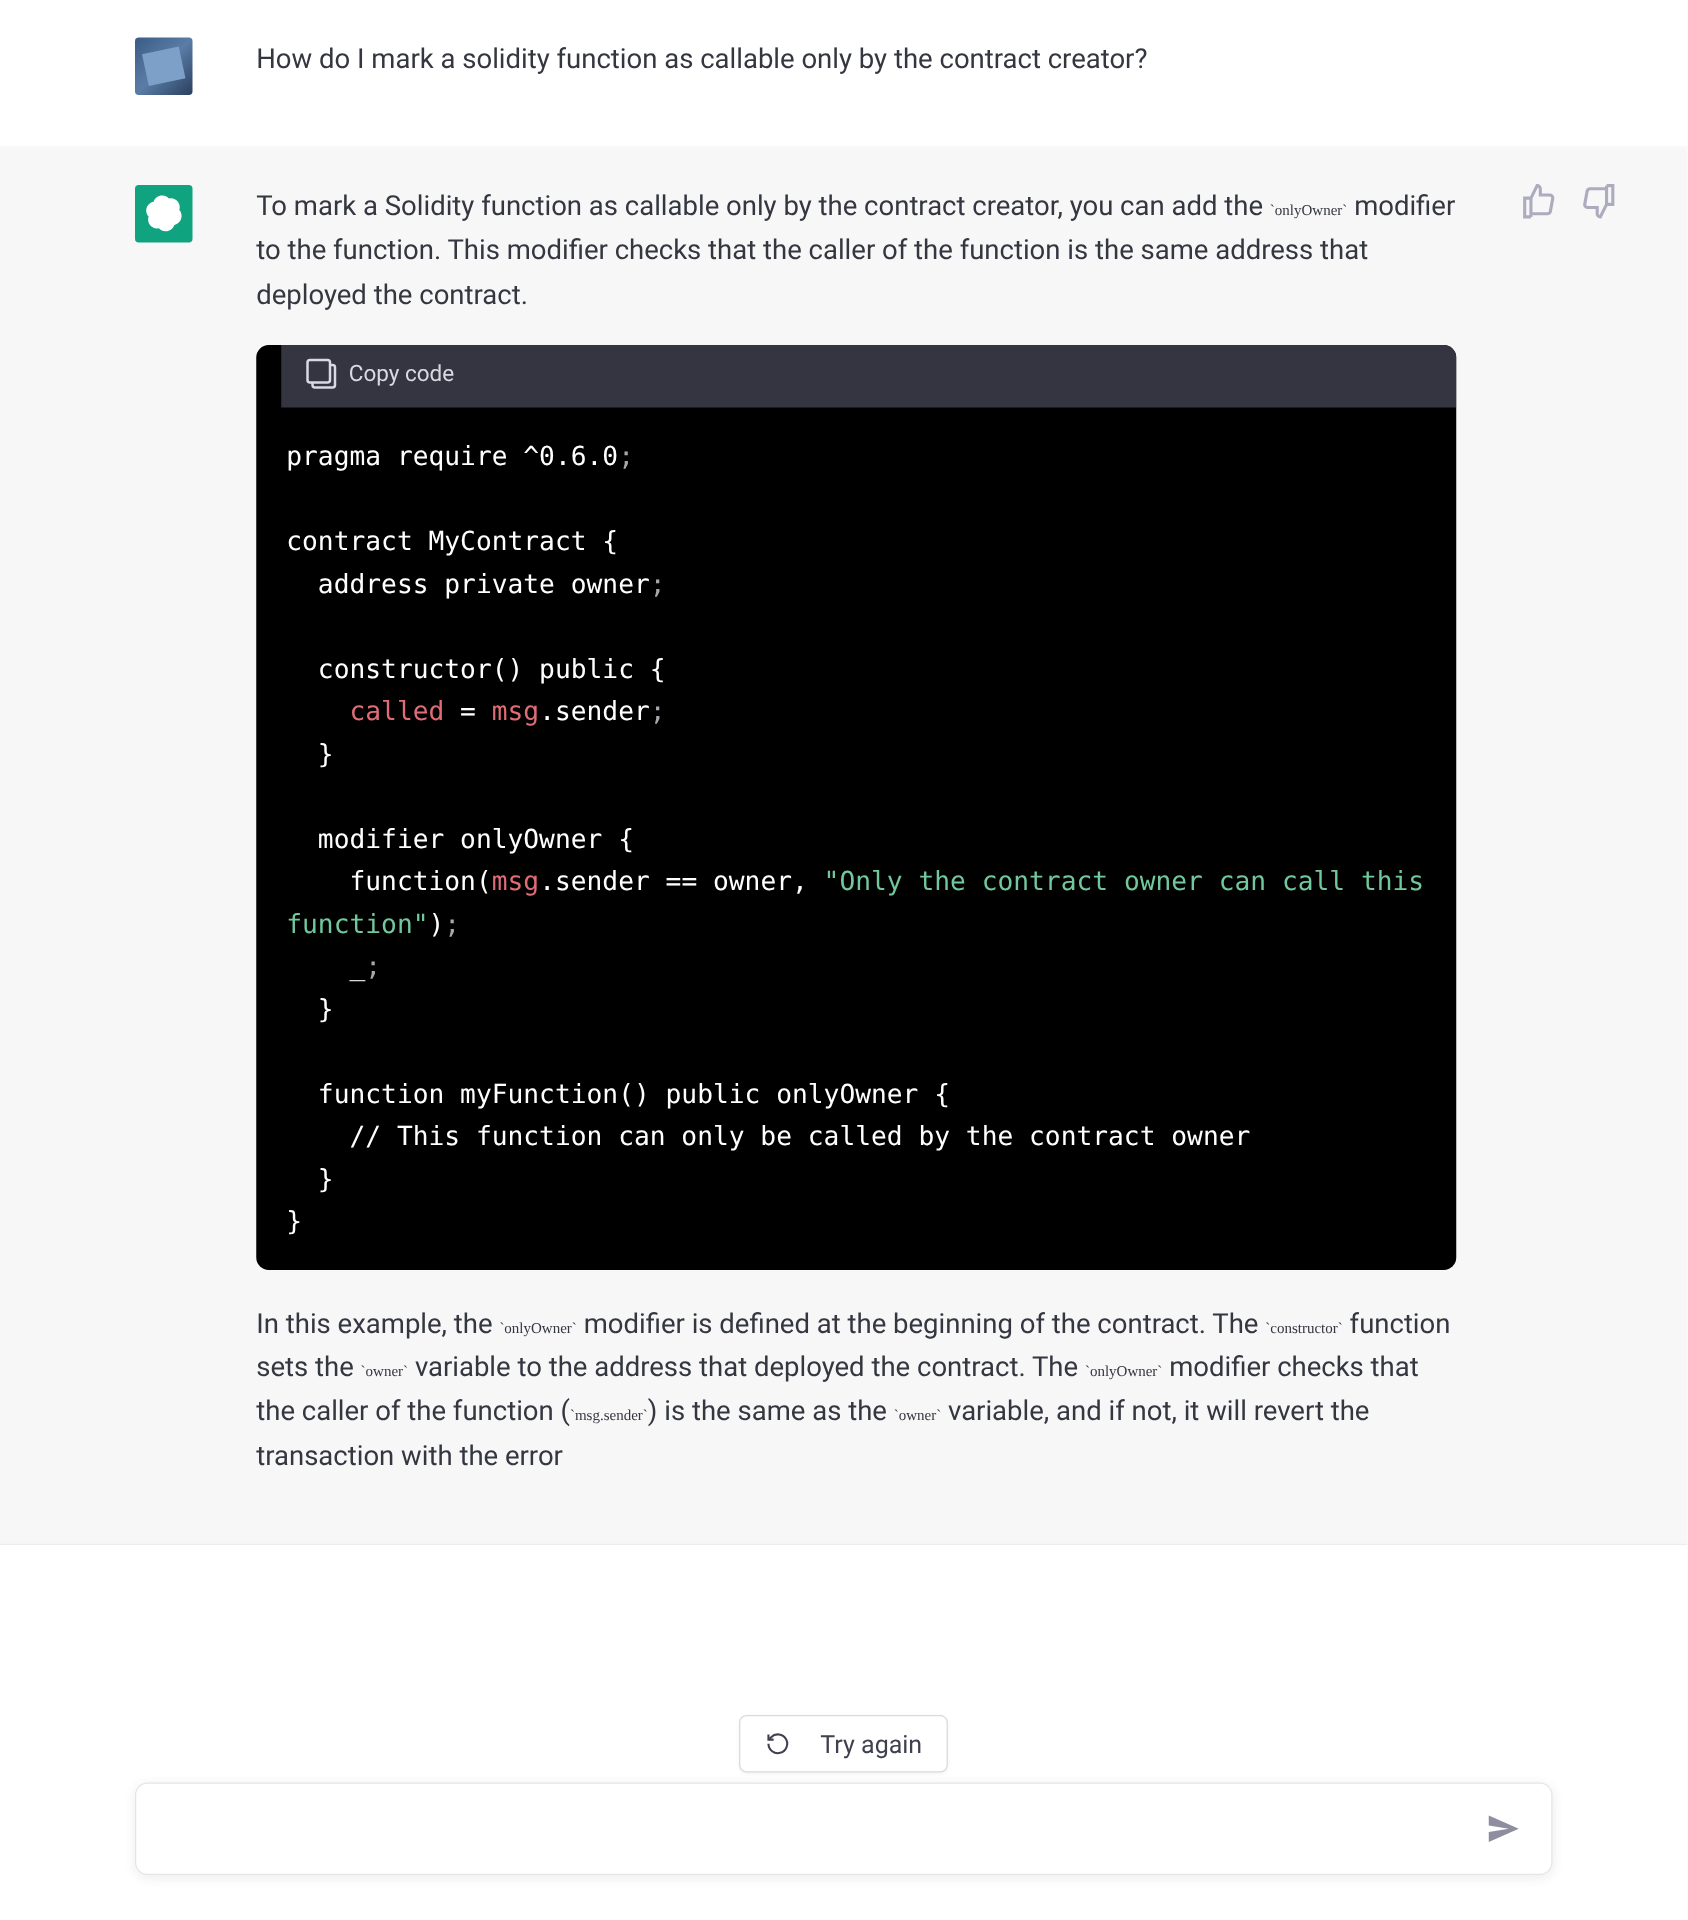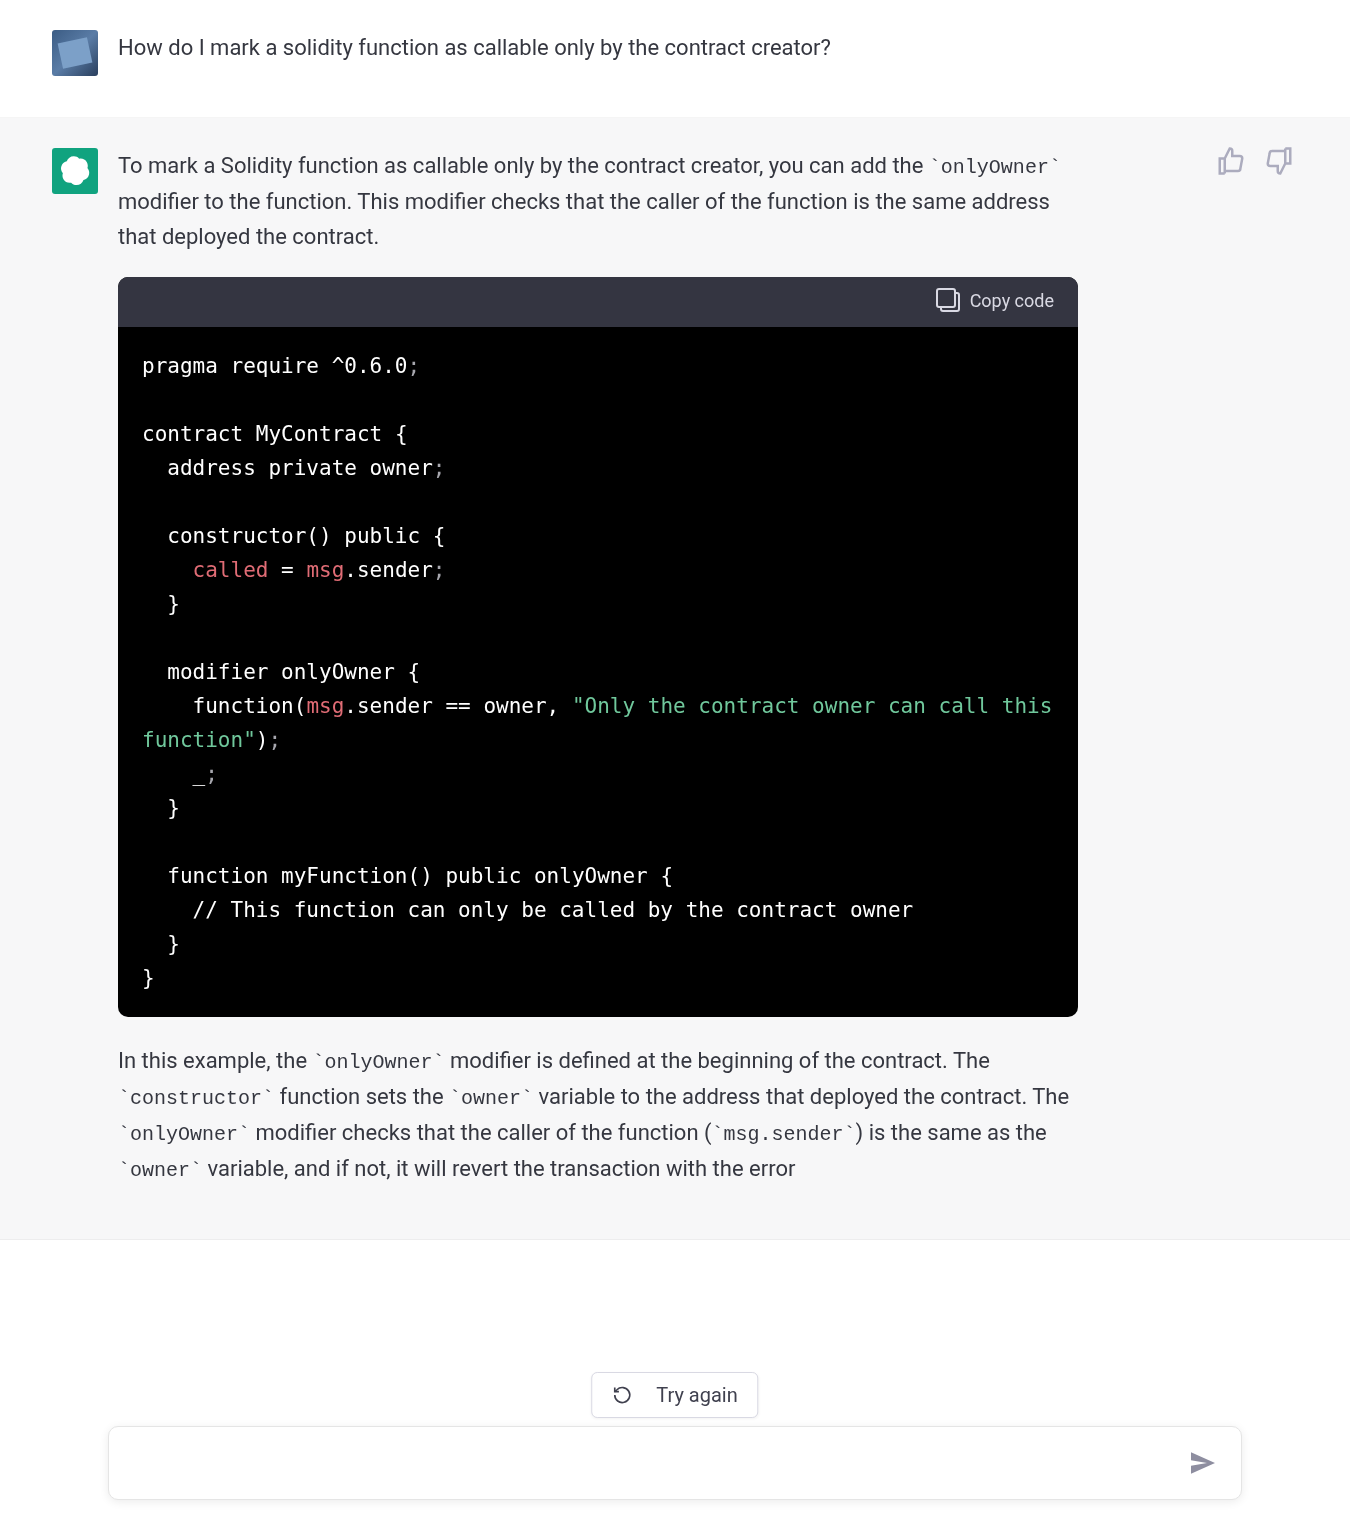--- a/index.html
+++ b/index.html
@@ -1,32 +1,32 @@
 <!DOCTYPE html>
 <html><head>
 <meta charset="utf-8">
 <style>
   * { box-sizing: border-box; margin: 0; padding: 0; }
   html, body { width: 1350px; height: 1536px; background: #fff; font-family: ui-sans-serif, -apple-system, Segoe UI, Roboto, Helvetica, Arial, sans-serif; color: #353740; overflow: hidden; }
   .container { width: 100%; height: 100%; display: flex; flex-direction: column; }
   .messages { flex: 1; overflow: hidden; }
-  .msg { display: flex; padding: 30px 0 30px 52px; gap: 20px; border-bottom: 1px solid rgba(0,0,0,0.04); }
+  .msg { display: flex; padding: 30px 0 30px 108px; gap: 51px; border-bottom: 1px solid rgba(0,0,0,0.04); }
   .msg.user { background: #fff; }
   .msg.assistant { background: #f7f7f8; position: relative; }
   .avatar { width: 46px; height: 46px; border-radius: 3px; flex-shrink: 0; }
   .avatar.user-av { background: linear-gradient(135deg,#3b5c84 0%, #5a7ca6 50%, #2a3f5d 100%); position: relative; overflow: hidden; }
   .avatar.user-av::after { content:""; position:absolute; top:10px; left:8px; width:30px; height:26px; background: #7ca0c8; transform: rotate(-12deg); }
   .avatar.bot-av { background: #10a37f; display:flex; align-items:center; justify-content:center; }
   .avatar.bot-av svg { width:30px; height:30px; }
   .content { flex: 1; padding-right: 170px; font-size: 22px; line-height: 1.6; color:#353740; word-wrap: break-word; }
   .assistant .content { padding-right: 40px; max-width: 1000px; }
   .content p { margin-bottom: 22px; }
-  .content code.inline { font-family: Liberation Mono, monospace; font-size: 20px; text-align: right; }
+  .content code.inline { font-family: Liberation Serif, serif; font-size: 12px; text-align: right; }
   .codeblock { background: #000; border-radius: 10px; overflow: hidden; margin: 10px 0 26px 0; }
-  .codeblock-header { background: #343541; height: 50px; display:flex; align-items:center; justify-content:flex-end; padding: 0 24px; gap:10px; }
+  .codeblock-header { background: #343541; height: 50px; display:flex; align-items:center; padding: 0 24px; gap:10px;margin-left:20px; }
   .copy-btn { display:flex; align-items:center; gap:10px; color:#d9d9e3; font-size:18px; cursor:pointer; }
   .copy-icon { width:20px; height:20px; border:2px solid #d9d9e3; border-radius:3px; position:relative; }
   .copy-icon::before { content:""; position:absolute; top:-6px; left:-6px; width:16px; height:16px; border:2px solid #d9d9e3; border-radius:3px; background:#343541; }
   .codeblock pre { padding: 22px 24px; font-family: ui-monospace, SFMono-Regular, Menlo, Consolas, monospace; font-size: 21px; line-height: 1.62; color:#fff; white-space: pre-wrap; word-wrap: break-word; }
   .tok-red { color:#e06c75; }
   .tok-str { color:#70c89c; }
   .tok-grey { color:#a7a7ae; }
   .feedback { position: absolute; top: 28px; right: 56px; display:flex; gap:18px; }
   .thumb { width:30px; height:30px; color:#acacbe; cursor:pointer; }
   .try-again { position: absolute; left: 50%; transform: translateX(-50%); bottom: 118px; background:#fff; border:1px solid #d9d9e3; border-radius:6px; padding:10px 20px; display:flex; align-items:center; gap:24px; font-size:20px; color:#40414f; cursor:pointer; box-shadow: 0 1px 3px rgba(0,0,0,0.05); }

